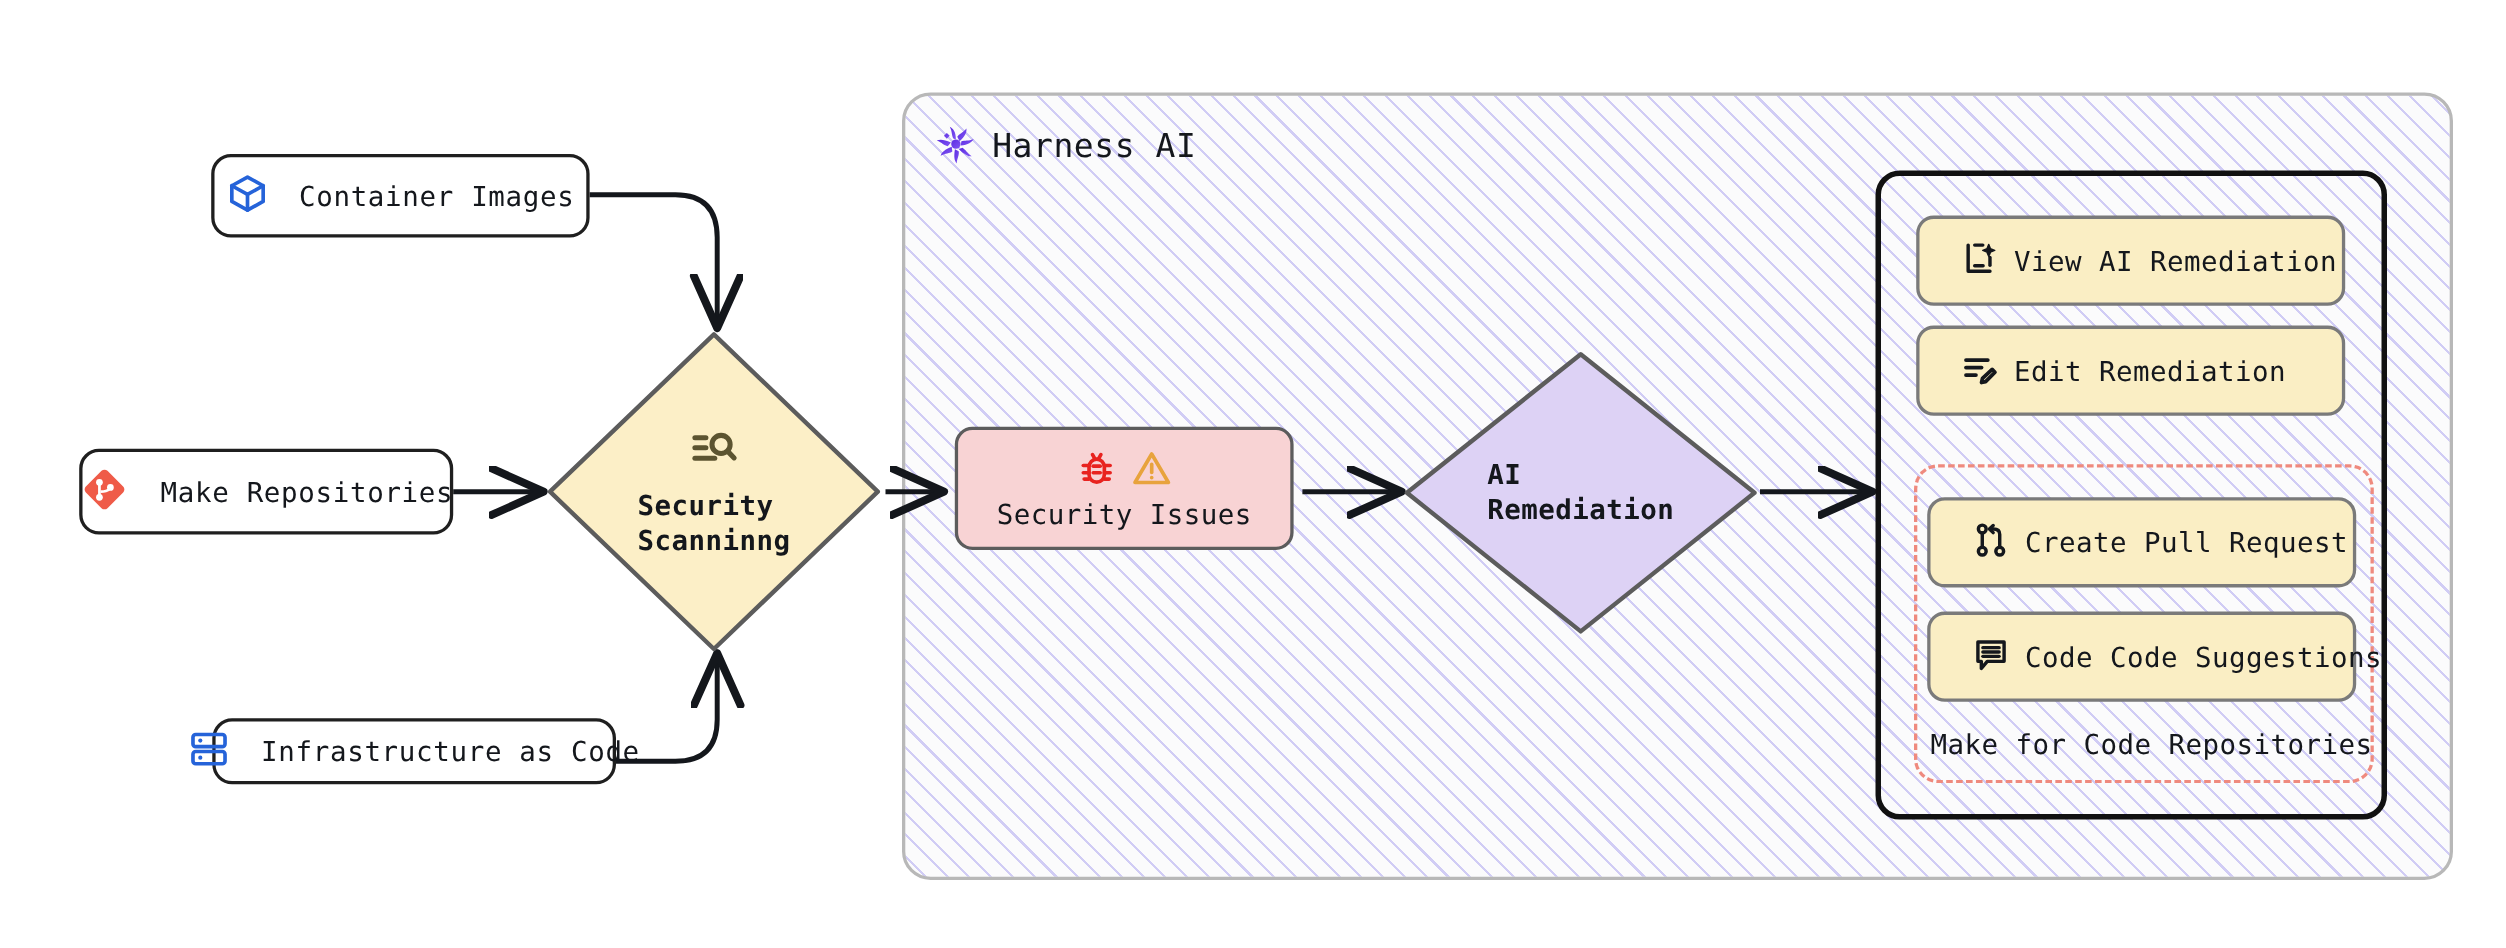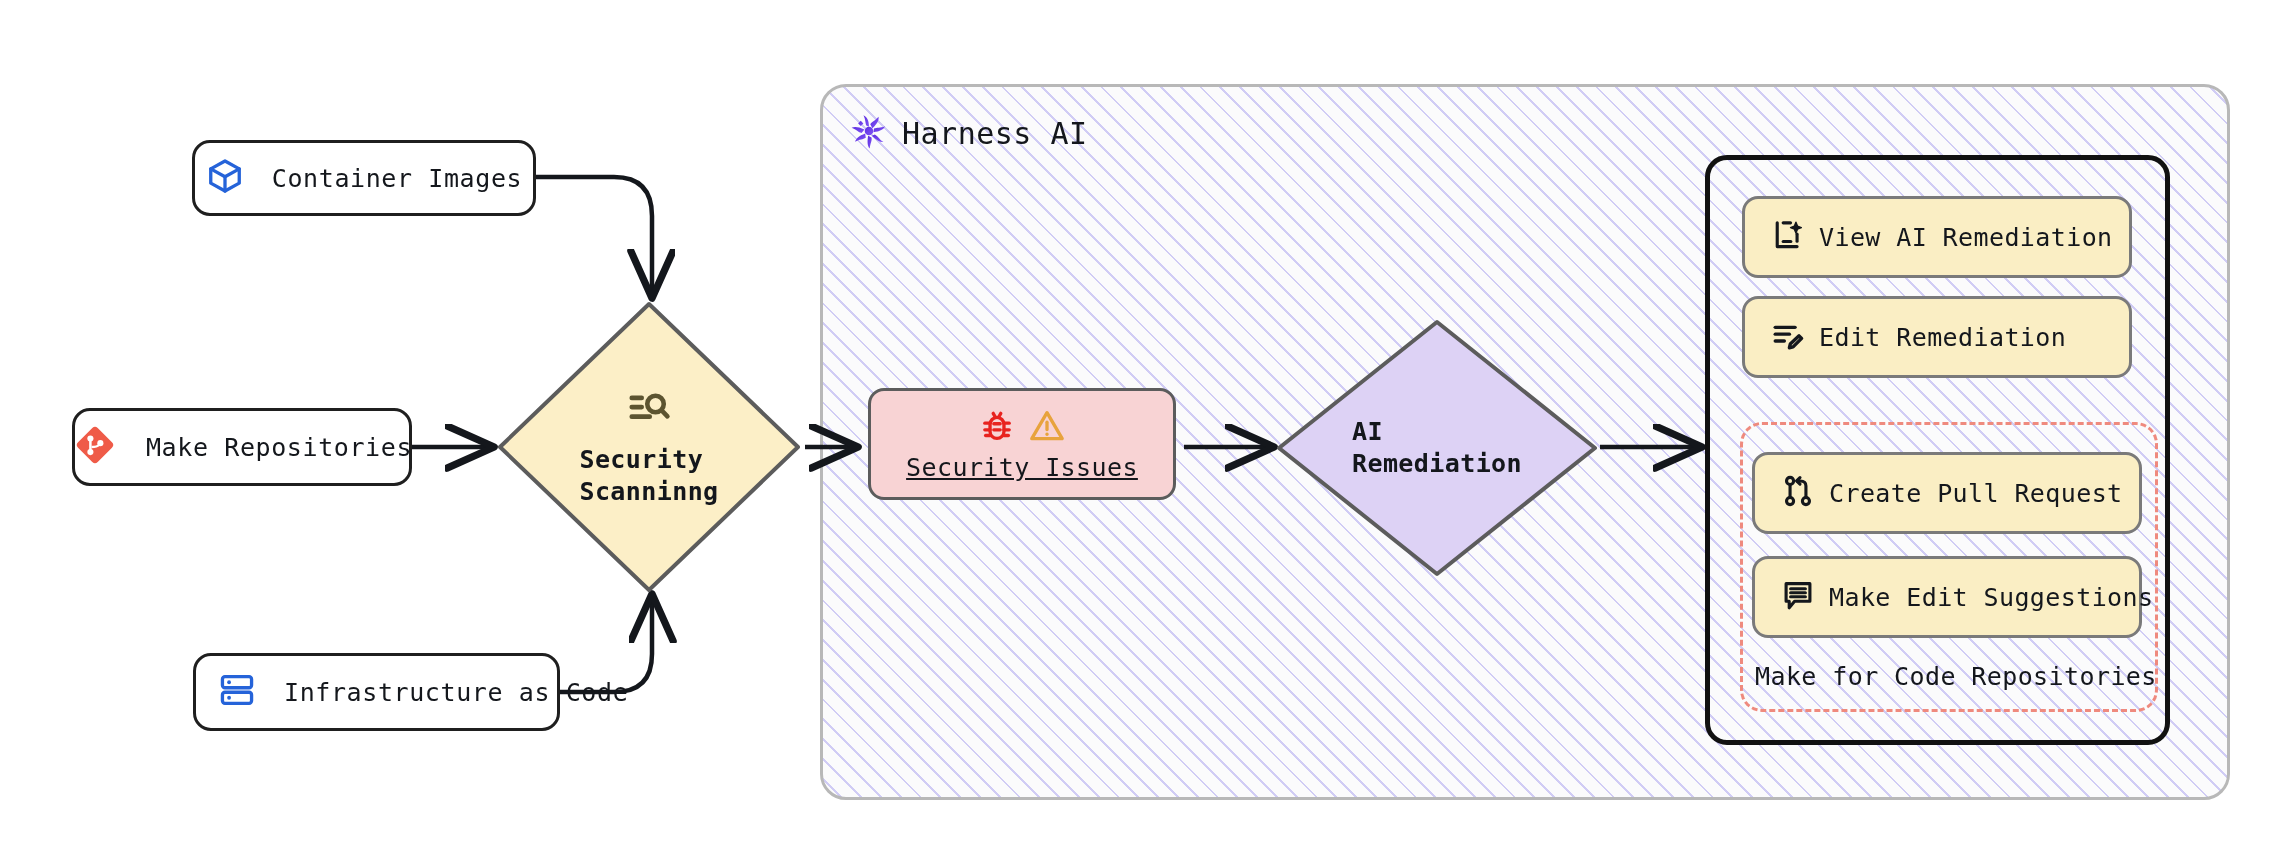--- a/index.html
+++ b/index.html
@@ -138,21 +138,20 @@
   #security-issues .icon-row {
     display: flex;
     align-items: center;
     gap: 12px;
   }
   #security-issues .nlabel {
     font-size: 25px;
     color: #14171c;
     letter-spacing: 0.4px;
     white-space: nowrap;
-    text-decoration: underline;
   }
 
   
   #actions-outer {
     position: absolute;
     left: 1705px;
     top: 155px;
     width: 465px;
     height: 590px;
     box-sizing: border-box;
@@ -173,21 +172,21 @@
   }
   .action-item {
     position: absolute;
     box-sizing: border-box;
     background: #faeec4;
     border: 3px solid #7a7a7a;
     border-radius: 16px;
     display: flex;
     align-items: center;
     gap: 14px;
-    padding-left: 26px;
+    padding-left: 38px;
     z-index: 11;
   }
   .action-item .nlabel {
     font-size: 25px;
     color: #14171c;
     letter-spacing: 0.4px;
     white-space: nowrap;
   }
   #dashed-note {
     position: absolute;
@@ -284,21 +283,21 @@
           <circle cx="19.2" cy="31.4" r="3.2"></circle>
           <circle cx="29.6" cy="22.1" r="3.2"></circle>
           <rect x="17.9" y="17.2" width="2.6" height="14.4"></rect>
           <path d="M20.4 24.8 C24 24.8 26.6 24.2 27.8 22.6 L29.8 24.1 C27.6 26.6 24.4 27.4 20.4 27.4 Z"></path>
         </g>
       </svg>
     </span>
     <span class="nlabel">Make Repositories</span>
   </div>
 
-  <div class="node inputnode" id="node-infrastructure-code" style="left:193px; top:653px; width:367px; height:78px;justify-content:space-between;">
+  <div class="node inputnode" id="node-infrastructure-code" style="left:193px; top:653px; width:367px; height:60px;">
     <span class="icon">
       <svg width="38" height="38" viewBox="0 0 24 24" fill="none" stroke="#2563d9" stroke-width="2.1" stroke-linejoin="round">
         <rect x="2.8" y="3.6" width="18.4" height="7" rx="1.6"></rect>
         <rect x="2.8" y="13.4" width="18.4" height="7" rx="1.6"></rect>
         <circle cx="7" cy="7.1" r="1.2" fill="#2563d9" stroke="none"></circle>
         <circle cx="7" cy="16.9" r="1.2" fill="#2563d9" stroke="none"></circle>
       </svg>
     </span>
     <span class="nlabel">Infrastructure as Code</span>
   </div>
@@ -404,18 +403,18 @@
 
   <div class="action-item" id="action-make-code-suggestions" style="left:1752px; top:556px; width:390px; height:82px;">
     <span class="icon">
       <svg width="34" height="34" viewBox="0 0 24 24" fill="none" stroke="#14171c" stroke-width="2.2" stroke-linecap="round" stroke-linejoin="round">
         <path d="M3.6 4 H20.4 V16.4 H9.6 L5.8 21 V16.4 H3.6 Z"></path>
         <path d="M6.8 7.6 H17.2"></path>
         <path d="M6.8 10.4 H17.2"></path>
         <path d="M6.8 13.2 H17.2"></path>
       </svg>
     </span>
-    <span class="nlabel">Make Edit Suggestions</span>
+    <span class="nlabel">Code Code Suggestions</span>
   </div>
 
   <div id="dashed-note">Make for Code Repositories</div>
 
 </div>
 
 </body></html>

